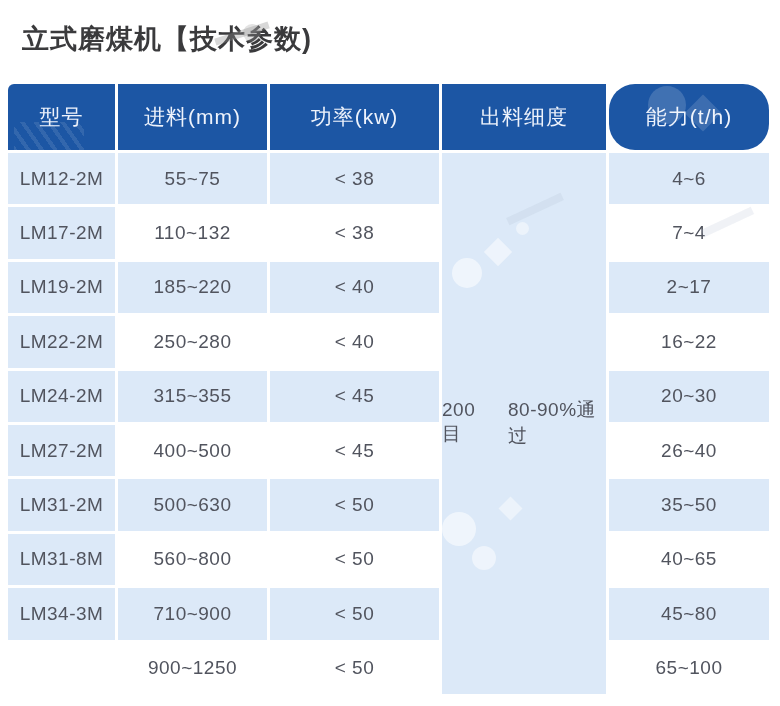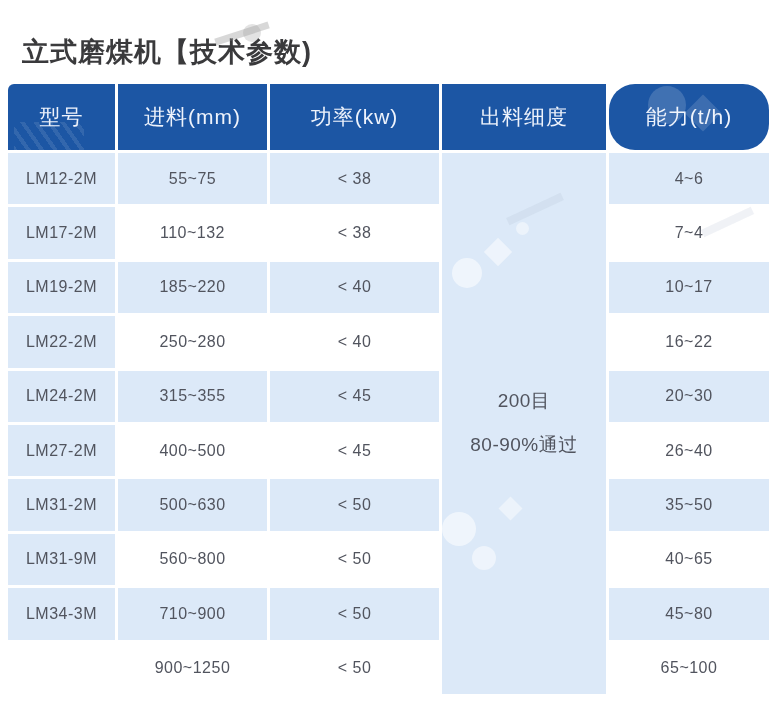--- a/index.html
+++ b/index.html
@@ -7,21 +7,21 @@
     width:780px;height:706px;
     background:#ffffff;
     font-family:"Liberation Sans","DejaVu Sans",sans-serif;
     position:relative;
     overflow:hidden;
   }
   .stage{position:absolute;inset:0;}
 
   
   .page-title{
-    position:absolute;left:22px;top:34px;
+    position:absolute;left:22px;top:21px;
     font-size:27px;font-weight:bold;color:#3a3a3c;
     letter-spacing:1px;white-space:nowrap;
   }
 
   
   .spec-table{
     position:absolute;left:8px;top:84px;width:761px;
     display:grid;
     grid-template-columns:107px 149px 169px 164px 160px;
     grid-template-rows:66px repeat(10,51.4px);
@@ -31,27 +31,27 @@
     background:#1c56a4;color:#eef3fc;
     display:flex;align-items:center;justify-content:center;
     font-size:21px;font-weight:500;letter-spacing:1px;
     position:relative;overflow:hidden;
   }
   .th.first{border-top-left-radius:6px;}
   .th.last{border-top-right-radius:6px;border-radius:26px;}
   .cell{
     background:#ffffff;color:#51545e;
     display:flex;align-items:center;justify-content:center;
-    font-size:16px;letter-spacing:0.5px;
+    font-size:19px;letter-spacing:0.5px;
   }
   .cell.blue{background:#dce9f8;}
   .merged{
     grid-column:4;grid-row:2 / span 10;
     background:#dce9f8;color:#51545e;
-    display:flex;flex-direction:column;align-items:center;justify-content:center;
+    display:flex;flex-direction:row;align-items:center;justify-content:center;
     gap:18px;font-size:19px;letter-spacing:0.5px;
     position:relative;overflow:hidden;
   }
   .c1{grid-column:1}.c2{grid-column:2}.c3{grid-column:3}.c5{grid-column:5}
   .r1{grid-row:2}.r2{grid-row:3}.r3{grid-row:4}.r4{grid-row:5}.r5{grid-row:6}
   .r6{grid-row:7}.r7{grid-row:8}.r8{grid-row:9}.r9{grid-row:10}.r10{grid-row:11}
 
   
   .wm{position:absolute;pointer-events:none;}
   .wm-circle{border-radius:50%;}
@@ -104,21 +104,21 @@
     <div class="cell blue c5 r1">4~6</div>
 
     <div class="cell blue c1 r2">LM17-2M</div>
     <div class="cell c2 r2">110~132</div>
     <div class="cell c3 r2">&lt; 38</div>
     <div class="cell c5 r2">7~4</div>
 
     <div class="cell blue c1 r3">LM19-2M</div>
     <div class="cell blue c2 r3">185~220</div>
     <div class="cell blue c3 r3">&lt; 40</div>
-    <div class="cell blue c5 r3">10~17</div>
+    <div class="cell blue c5 r3">2~17</div>
 
     <div class="cell blue c1 r4">LM22-2M</div>
     <div class="cell c2 r4">250~280</div>
     <div class="cell c3 r4">&lt; 40</div>
     <div class="cell c5 r4">16~22</div>
 
     <div class="cell blue c1 r5">LM24-2M</div>
     <div class="cell blue c2 r5">315~355</div>
     <div class="cell blue c3 r5">&lt; 45</div>
     <div class="cell blue c5 r5">20~30</div>
@@ -126,21 +126,21 @@
     <div class="cell blue c1 r6">LM27-2M</div>
     <div class="cell c2 r6">400~500</div>
     <div class="cell c3 r6">&lt; 45</div>
     <div class="cell c5 r6">26~40</div>
 
     <div class="cell blue c1 r7">LM31-2M</div>
     <div class="cell blue c2 r7">500~630</div>
     <div class="cell blue c3 r7">&lt; 50</div>
     <div class="cell blue c5 r7">35~50</div>
 
-    <div class="cell blue c1 r8">LM31-9M</div>
+    <div class="cell blue c1 r8">LM31-8M</div>
     <div class="cell c2 r8">560~800</div>
     <div class="cell c3 r8">&lt; 50</div>
     <div class="cell c5 r8">40~65</div>
 
     <div class="cell blue c1 r9">LM34-3M</div>
     <div class="cell blue c2 r9">710~900</div>
     <div class="cell blue c3 r9">&lt; 50</div>
     <div class="cell blue c5 r9">45~80</div>
 
     <div class="cell c2 r10">900~1250</div>

